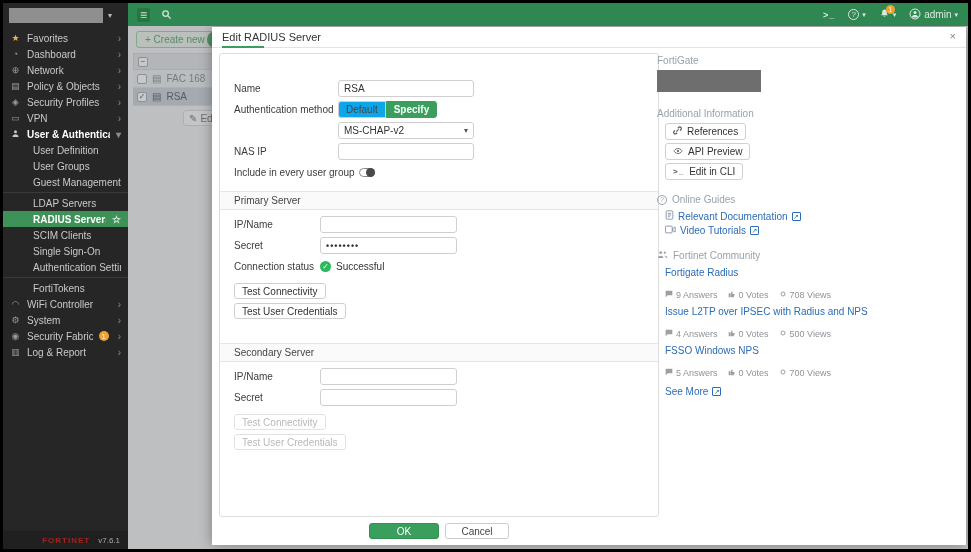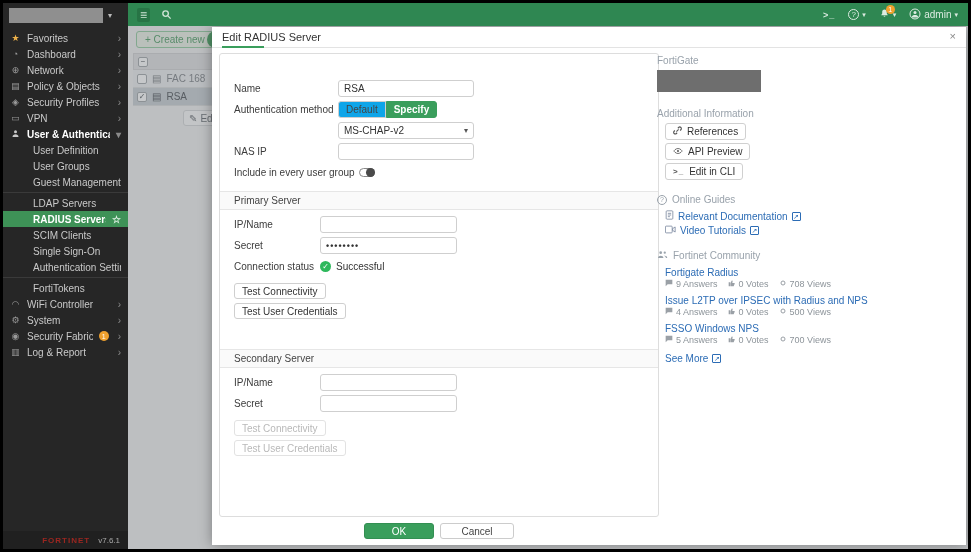--- a/index.html
+++ b/index.html
@@ -84,28 +84,28 @@
   .rp-label { color:#99a2ab; font-size:10px; margin-bottom:4px; }
   .rp-redact { width:104px; height:22px; background:#6e6e6e; margin-bottom:16px; }
   .rp-btn-row { margin:3px 0; }
   .rp-btn { display:inline-flex; align-items:center; gap:5px; height:17px; border:1px solid #d0d0d0; border-radius:3px; background:#fff; padding:0 7px; font-size:10px; color:#333; margin-left:8px; font-family:"Liberation Sans",sans-serif; cursor:pointer; }
   .rp-cli-ic { font-size:8px; font-weight:bold; color:#555; letter-spacing:1px; }
   .rp-head { display:flex; gap:5px; align-items:center; color:#99a2ab; margin:14px 0 5px; }
   .rp-head .circ { border-color:#99a2ab; color:#99a2ab; width:10px; height:10px; font-size:7px; }
   .rp-link { display:flex; align-items:center; gap:4px; color:#2c6cb5; font-size:10px; margin:3px 0 3px 8px; cursor:pointer; }
   .ext { font-size:7px; border:1px solid currentColor; border-radius:1px; width:9px; height:9px; display:inline-flex; align-items:center; justify-content:center; line-height:1; }
   .post-title { color:#2c6cb5; font-size:10px; margin:6px 0 1px 8px; cursor:pointer; }
-  .meta { display:flex; gap:10px; font-size:9px; color:#8d949a; margin:1px 0 4px 8px; align-items:center; }
+  .meta { display:flex; gap:10px; font-size:9px; color:#8d949a; margin:12px 0 4px 8px; align-items:center; }
   .meta .mi { display:inline-flex; align-items:center; gap:3px; }
   .see-more { margin-top:8px; }
 
   
   .dlg-footer { position:absolute; left:7px; width:440px; bottom:6px; display:flex; justify-content:center; gap:6px; }
   .btn-ok { background:#3a9e5c; color:#fff; border:1px solid #338f52; border-radius:3px; height:16px; width:70px; font-size:10px; font-family:"Liberation Sans",sans-serif; cursor:pointer; }
-  .btn-cancel { background:#fff; border:1px solid #ccc; border-radius:3px; height:16px; width:74px; font-size:10px; color:#444; font-family:"Liberation Sans",sans-serif; cursor:pointer; }
+  .btn-cancel { background:#fff; border:1px solid #ccc; border-radius:3px; height:16px; width:64px; font-size:10px; color:#444; font-family:"Liberation Sans",sans-serif; cursor:pointer; }
 </style>
 </head>
 <body>
 
 <div class="screen">
 
   <aside class="sidebar">
     <div class="sb-head">
       <span class="sb-redacted"></span>
       <span class="sb-caret">▾</span>
@@ -325,21 +325,21 @@
         <div class="fc-row">
           <span class="fc-label narrow">Connection status</span>
           <span class="status">
             <span class="ok-circle">✓</span>
             <span>Successful</span>
           </span>
         </div>
         <div><button class="btn-light">Test Connectivity</button></div>
         <div><button class="btn-light">Test User Credentials</button></div>
 
-        <div class="section-band" style="margin-top:30px">Secondary Server</div>
+        <div class="section-band" style="margin-top:24px">Secondary Server</div>
         <div class="fc-row">
           <span class="fc-label narrow">IP/Name</span>
           <input class="input w137" style="">
         </div>
         <div class="fc-row">
           <span class="fc-label narrow">Secret</span>
           <input class="input w137" style="">
         </div>
         <div><button class="btn-light disabled">Test Connectivity</button></div>
         <div><button class="btn-light disabled">Test User Credentials</button></div>

